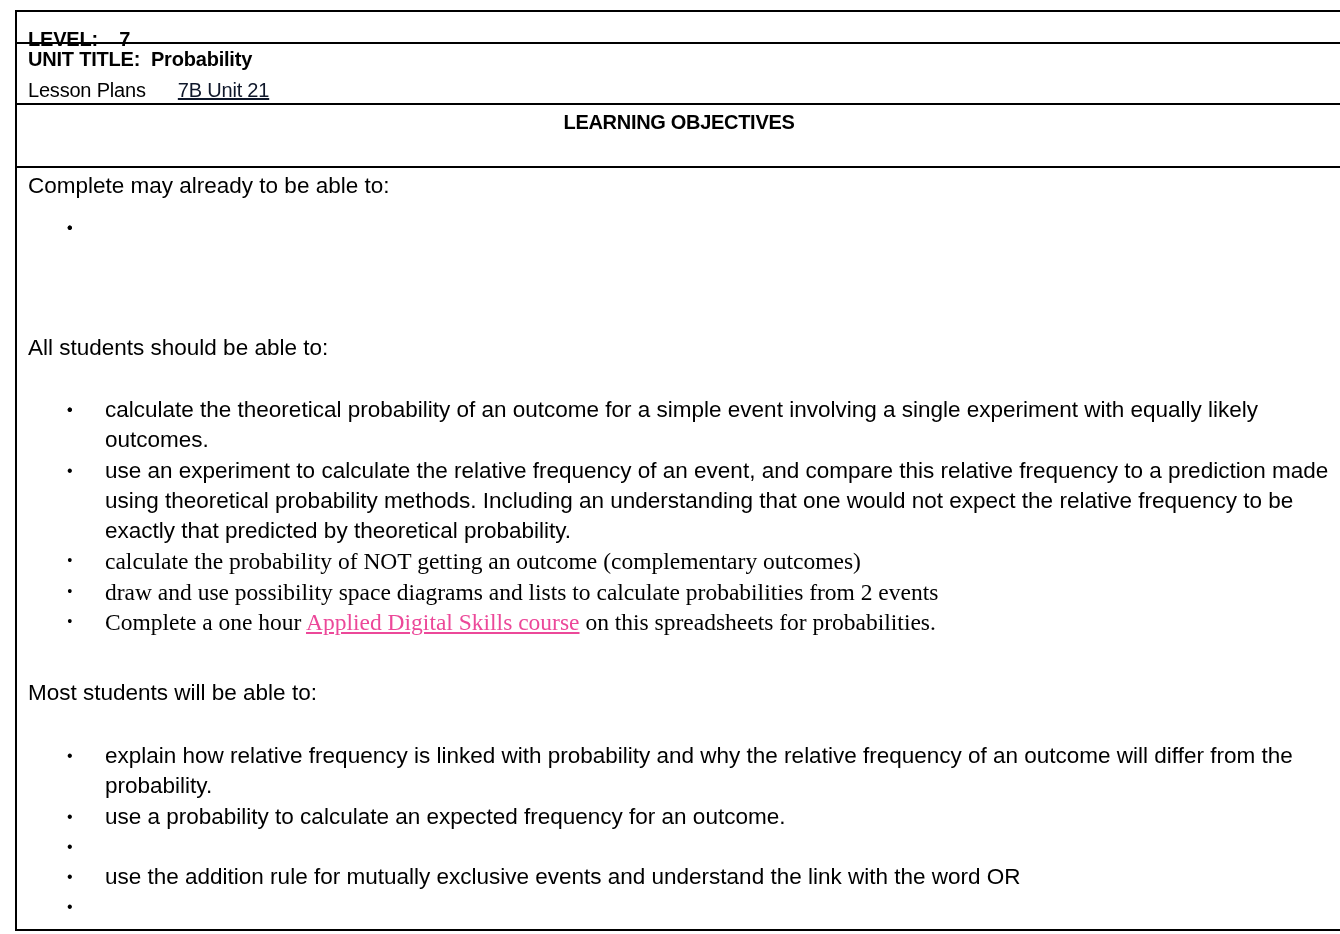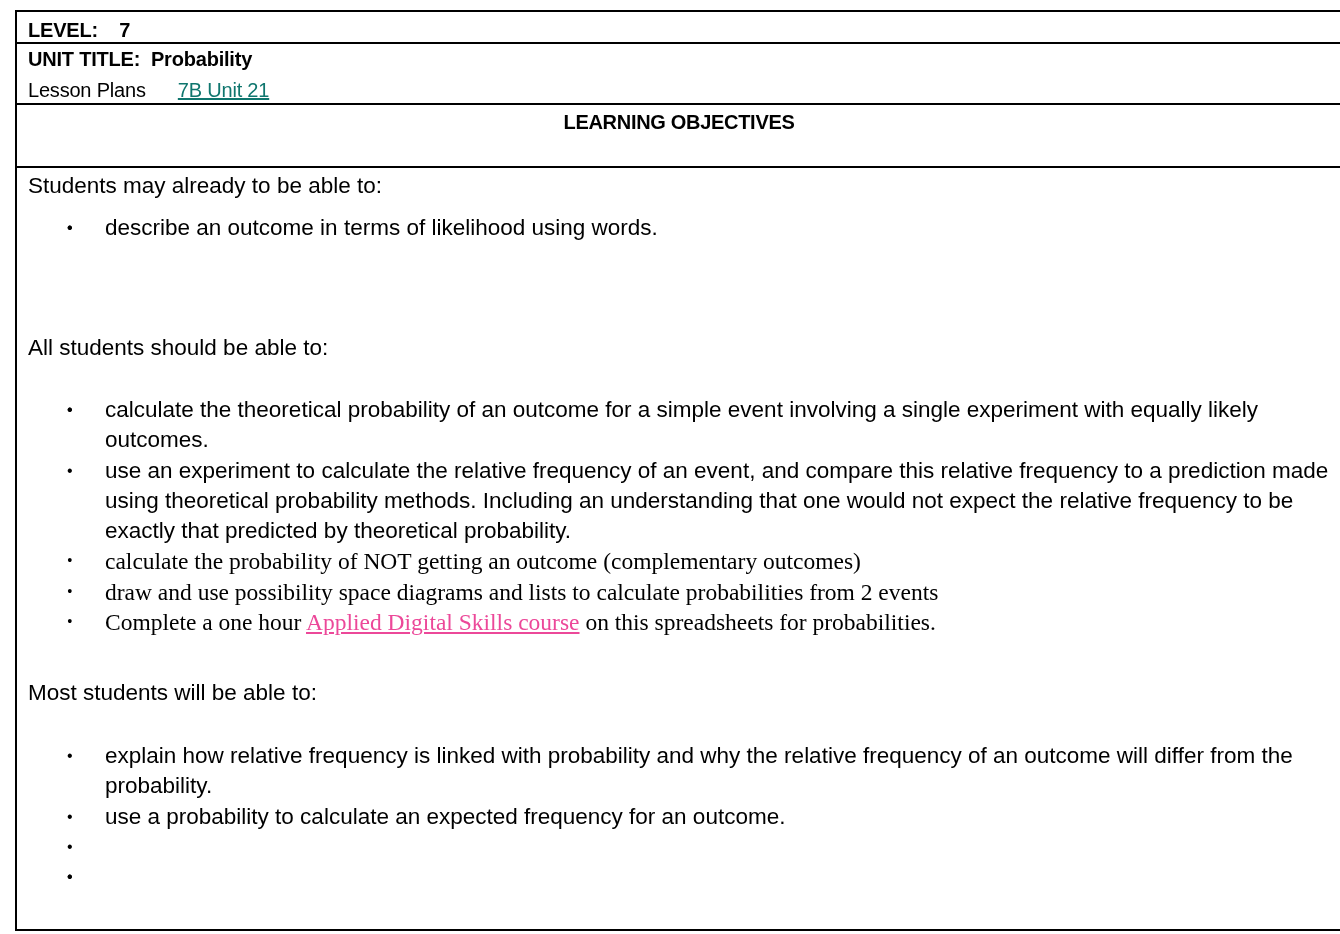--- a/index.html
+++ b/index.html
@@ -1,65 +1,65 @@
 <!DOCTYPE html>
 <html><head>
 <meta charset="utf-8">
 <style>
   html, body { margin:0; padding:0; background:#fff; }
   body { width:1340px; height:934px; position:relative; overflow:hidden; color:#000; }
   .box { position:absolute; left:15px; top:10px; width:1340px; height:921px; border-left:2px solid #000; border-top:2px solid #000; border-bottom:2px solid #000; box-sizing:border-box; }
   .hline { position:absolute; left:15px; width:1340px; height:2px; background:#000; }
   .hdr { position:absolute; left:28px; font-size:20px; font-family:"Liberation Sans", sans-serif; letter-spacing:-0.2px; }
   .b { font-weight:bold; }
-  a.link { color:#0f766e; text-decoration:underline; }
+  a.link { color:#0f172a; text-decoration:underline; }
   a.link2 { color:#ec4899; text-decoration:underline; }
   .lo { position:absolute; top:111px; left:0; width:1358px; text-align:center; font-weight:bold; font-size:20px; font-family:"Liberation Sans", sans-serif; letter-spacing:-0.3px; }
   .sec { position:absolute; left:28px; font-family:"Liberation Sans", sans-serif; font-size:22.5px; }
   ul.bl { position:absolute; left:0; margin:0; padding:0; list-style:none; font-family:"Liberation Sans", sans-serif; font-size:22.5px; line-height:30.3px; width:1330px; }
   ul.bl li { position:relative; padding-left:105px; }
   ul.bl li .dot { position:absolute; left:67px; top:0; font-size:16px; }
   ul.bl li.serif { font-family:"Liberation Serif", serif; font-size:23.5px; }
 </style>
 </head>
 <body>
 
 <div class="box"></div>
 <div class="hline" style="top:42px"></div>
 <div class="hline" style="top:103px"></div>
 <div class="hline" style="top:166px"></div>
 
-<div class="hdr b" style="top:19px">
+<div class="hdr b" style="top:28px">
   <span>LEVEL:</span>&nbsp;&nbsp;&nbsp;&nbsp;<span>7</span>
 </div>
 <div class="hdr b" style="top:48px">
   <span>UNIT TITLE:</span>&nbsp;&nbsp;<span>Probability</span>
 </div>
 <div class="hdr" style="top:79px">
   <span>Lesson Plans</span>&nbsp;&nbsp;&nbsp;&nbsp;&nbsp;&nbsp;<a class="link" href="#">7B Unit 21</a>
 </div>
 
 <div class="lo">LEARNING OBJECTIVES</div>
 
-<div class="sec" style="top:173px">Students may already to be able to:</div>
+<div class="sec" style="top:173px">Complete may already to be able to:</div>
 <ul class="bl" style="top:213px">
   <li><span class="dot">•</span></li>
-  <li><span class="dot">•</span><span>describe an outcome in terms of likelihood using words.</span></li>
+  <li><span class="dot">•</span></li>
 </ul>
 
 <div class="sec" style="top:335px">All students should be able to:</div>
 <ul class="bl" style="top:395px">
   <li><span class="dot">•</span></li>
   <li><span class="dot">•</span><span>calculate the theoretical probability of an outcome for a simple event involving a single experiment with equally likely outcomes.</span></li>
   <li style="padding-right:0"><span class="dot">•</span><span>use an experiment to calculate the relative frequency of an event, and compare this relative frequency to a prediction made using theoretical probability methods. Including an understanding that one would not expect the relative frequency to be exactly that predicted by theoretical probability.</span></li>
   <li class="serif"><span class="dot">•</span><span>calculate the probability of NOT getting an outcome (complementary outcomes)</span></li>
   <li class="serif"><span class="dot">•</span><span>draw and use possibility space diagrams and lists to calculate probabilities from 2 events</span></li>
   <li class="serif"><span class="dot">•</span><span>Complete a one hour </span><a class="link2" href="#">Applied Digital Skills course</a><span> on this spreadsheets for probabilities.</span></li>
 </ul>
 
 <div class="sec" style="top:680px">Most students will be able to:</div>
 <ul class="bl" style="top:741px">
   <li><span class="dot">•</span><span>explain how relative frequency is linked with probability and why the relative frequency of an outcome will differ from the probability.</span></li>
   <li><span class="dot">•</span><span>use a probability to calculate an expected frequency for an outcome.</span></li>
   <li style="height:30.3px"><span class="dot">•</span><span></span></li>
-  <li><span class="dot">•</span></li>
+  <li><span class="dot">•</span><span>use the addition rule for mutually exclusive events and understand the link with the word OR</span></li>
   <li style="height:30.3px"><span class="dot">•</span><span></span></li>
 </ul>
 
 </body></html>

